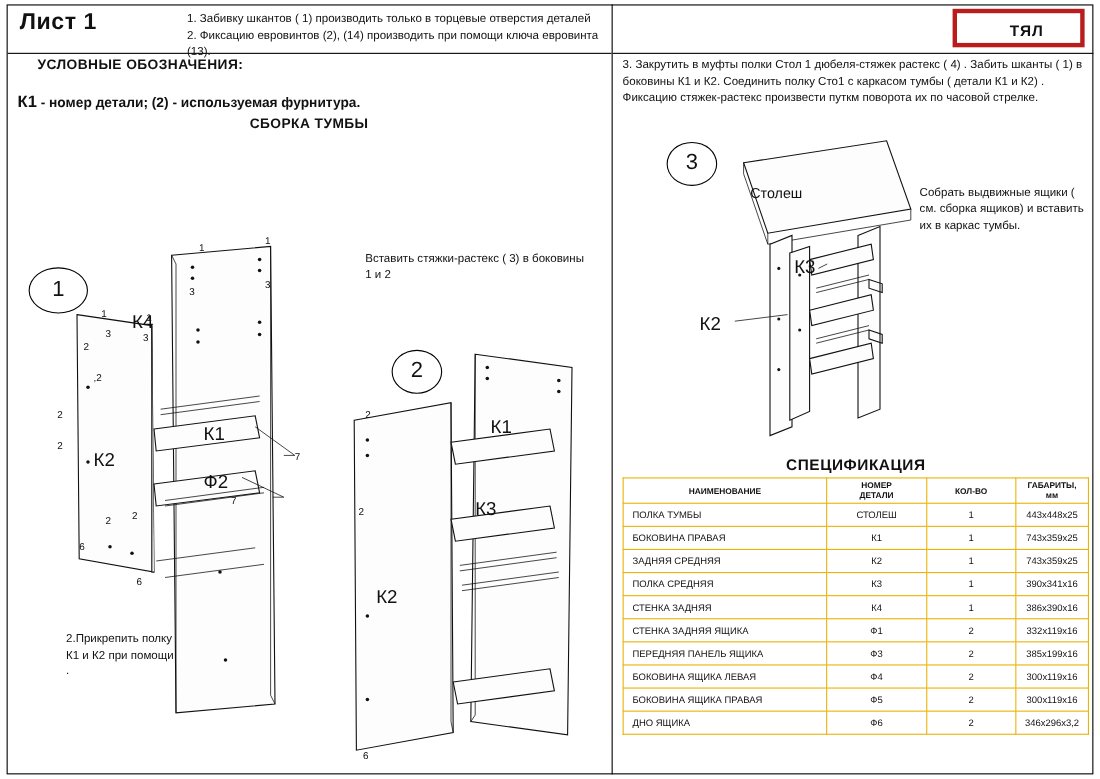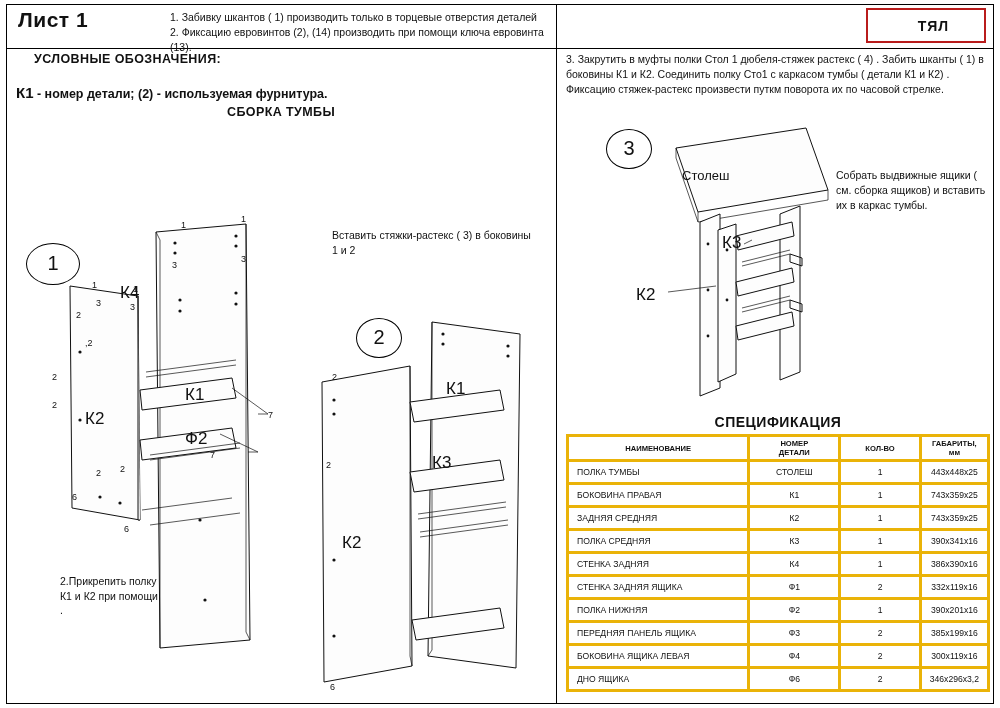--- a/index.html
+++ b/index.html
@@ -3,21 +3,21 @@
 <meta charset="utf-8">
 <style>
   html,body{margin:0;padding:0;background:#ffffff;}
   body{width:1000px;height:708px;position:relative;font-family:"Liberation Sans",sans-serif;color:#111;overflow:hidden;}
   .frame{position:absolute;left:6px;top:4px;width:988px;height:700px;border:1px solid #000;box-sizing:border-box;}
   .vline{position:absolute;left:556px;top:4px;width:1px;height:700px;background:#000;}
 
   
   .sheet-title{position:absolute;left:18px;top:8px;font-size:21px;font-weight:bold;letter-spacing:.5px;text-align:right;}
   .hdr-notes{position:absolute;left:170px;top:10px;width:380px;font-size:10.5px;line-height:15px;}
-  .code-box{position:absolute;left:866px;top:8px;width:120px;height:35px;border:2px solid #b91c1c;box-sizing:border-box;padding-left:15px;}
+  .code-box{position:absolute;left:866px;top:8px;width:120px;height:35px;border:4px solid #b91c1c;box-sizing:border-box;padding-left:15px;}
   .code-box span{display:block;text-align:center;line-height:33px;font-size:14px;font-weight:bold;letter-spacing:1px;}
   .hline-top{position:absolute;left:7px;top:48px;width:549px;height:1px;background:#000;}
   .hline-top2{position:absolute;left:557px;top:48px;width:437px;height:1px;background:#000;}
 
   
   .legend{position:absolute;left:16px;top:52px;width:530px;}
   .legend .t1{font-size:12.5px;font-weight:bold;letter-spacing:.4px;margin-left:18px;}
   .legend .t2{font-size:12.5px;font-weight:bold;margin-top:18px;}
   .legend .t2 b{font-size:15px;}
   .legend .t3{font-size:12.5px;font-weight:bold;text-align:center;margin-top:4px;letter-spacing:.4px;}
@@ -39,21 +39,21 @@
   #c3 span{line-height:36px;}
 
   
   .cap{position:absolute;font-size:10.5px;line-height:14.5px;}
   #cap-insert{left:332px;top:228px;width:200px;}
   #cap-fix{left:60px;top:574px;width:180px;}
 
   
   .spec-title{position:absolute;left:566px;top:414px;width:424px;text-align:center;font-size:14px;font-weight:bold;letter-spacing:.5px;}
   table.spec{position:absolute;left:566px;top:434px;width:424px;border-collapse:collapse;font-size:8.6px;}
-  table.spec th,table.spec td{border:3px solid #eab308;padding:2px 8px;height:16px;}
+  table.spec th,table.spec td{border:1px solid #eab308;padding:2px 8px;height:16px;}
   table.spec th{font-weight:bold;font-size:7.6px;text-align:center;line-height:9px;}
   table.spec td.name{text-align:left;}
   table.spec td.c{text-align:center;}
 
   
   svg.draw{position:absolute;left:0;top:0;width:1000px;height:708px;pointer-events:none;}
   .pl{fill:none;stroke:#111;stroke-width:1;}
   .thin{fill:none;stroke:#111;stroke-width:.7;}
   .panel{fill:#fdfdfd;stroke:#111;stroke-width:1;}
   .panel-d{fill:#f0f0f0;stroke:#111;stroke-width:1;}
@@ -283,37 +283,37 @@
         <td class="c">1</td>
         <td class="c">386х390х16</td>
       </tr>
     <tr>
         <td class="name">СТЕНКА ЗАДНЯЯ ЯЩИКА</td>
         <td class="c">Ф1</td>
         <td class="c">2</td>
         <td class="c">332х119х16</td>
       </tr>
     <tr>
-        <td class="name">ПОЛКА НИЖНЯЯ</td>
-        <td class="c">Ф2</td>
-        <td class="c">1</td>
-        <td class="c">390х201х16</td>
-      </tr>
-    <tr>
         <td class="name">ПЕРЕДНЯЯ ПАНЕЛЬ ЯЩИКА</td>
         <td class="c">Ф3</td>
         <td class="c">2</td>
         <td class="c">385х199х16</td>
       </tr>
     <tr>
         <td class="name">БОКОВИНА ЯЩИКА ЛЕВАЯ</td>
         <td class="c">Ф4</td>
         <td class="c">2</td>
         <td class="c">300х119х16</td>
       </tr>
     <tr>
+        <td class="name">БОКОВИНА ЯЩИКА ПРАВАЯ</td>
+        <td class="c">Ф5</td>
+        <td class="c">2</td>
+        <td class="c">300х119х16</td>
+      </tr>
+    <tr>
         <td class="name">ДНО ЯЩИКА</td>
         <td class="c">Ф6</td>
         <td class="c">2</td>
         <td class="c">346х296х3,2</td>
       </tr>
   </tbody>
 </table>
 
 </body></html>

